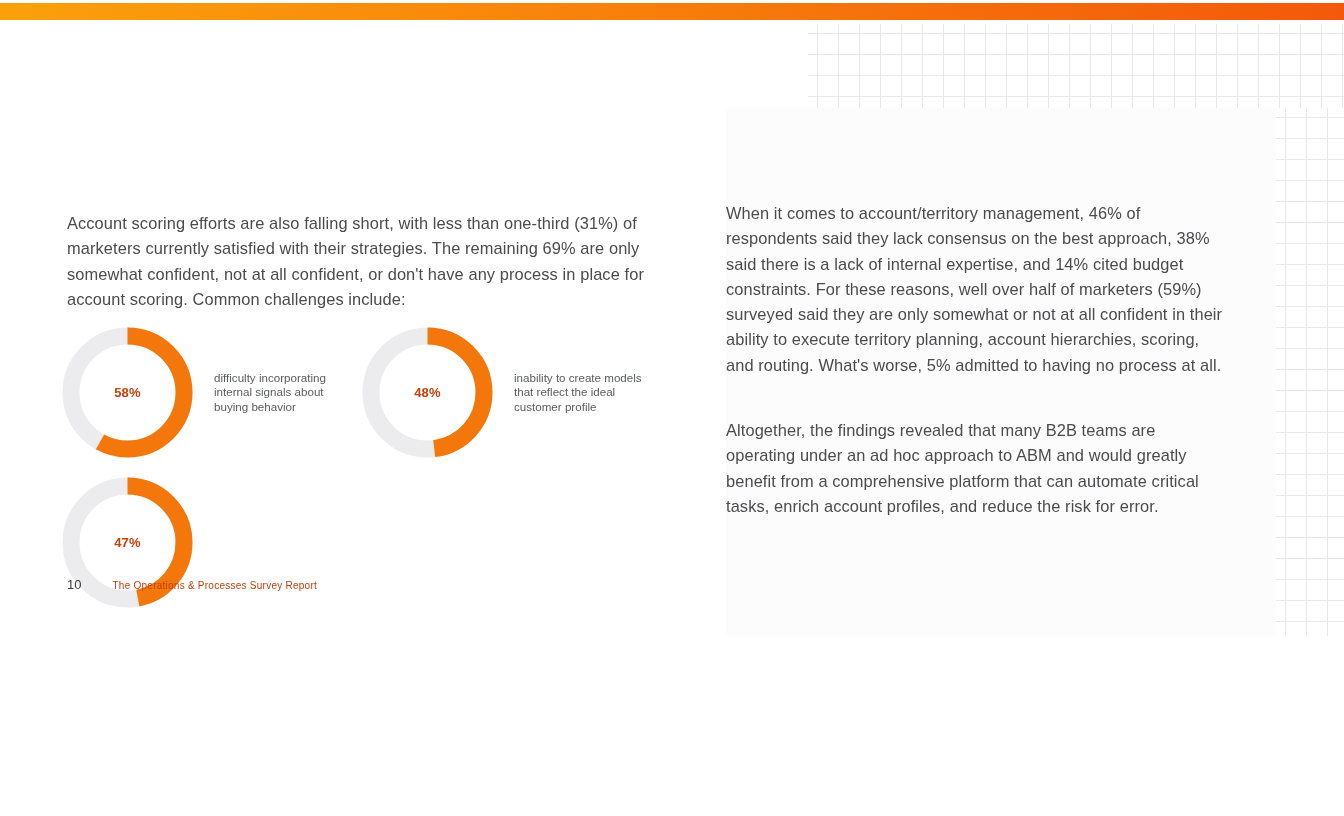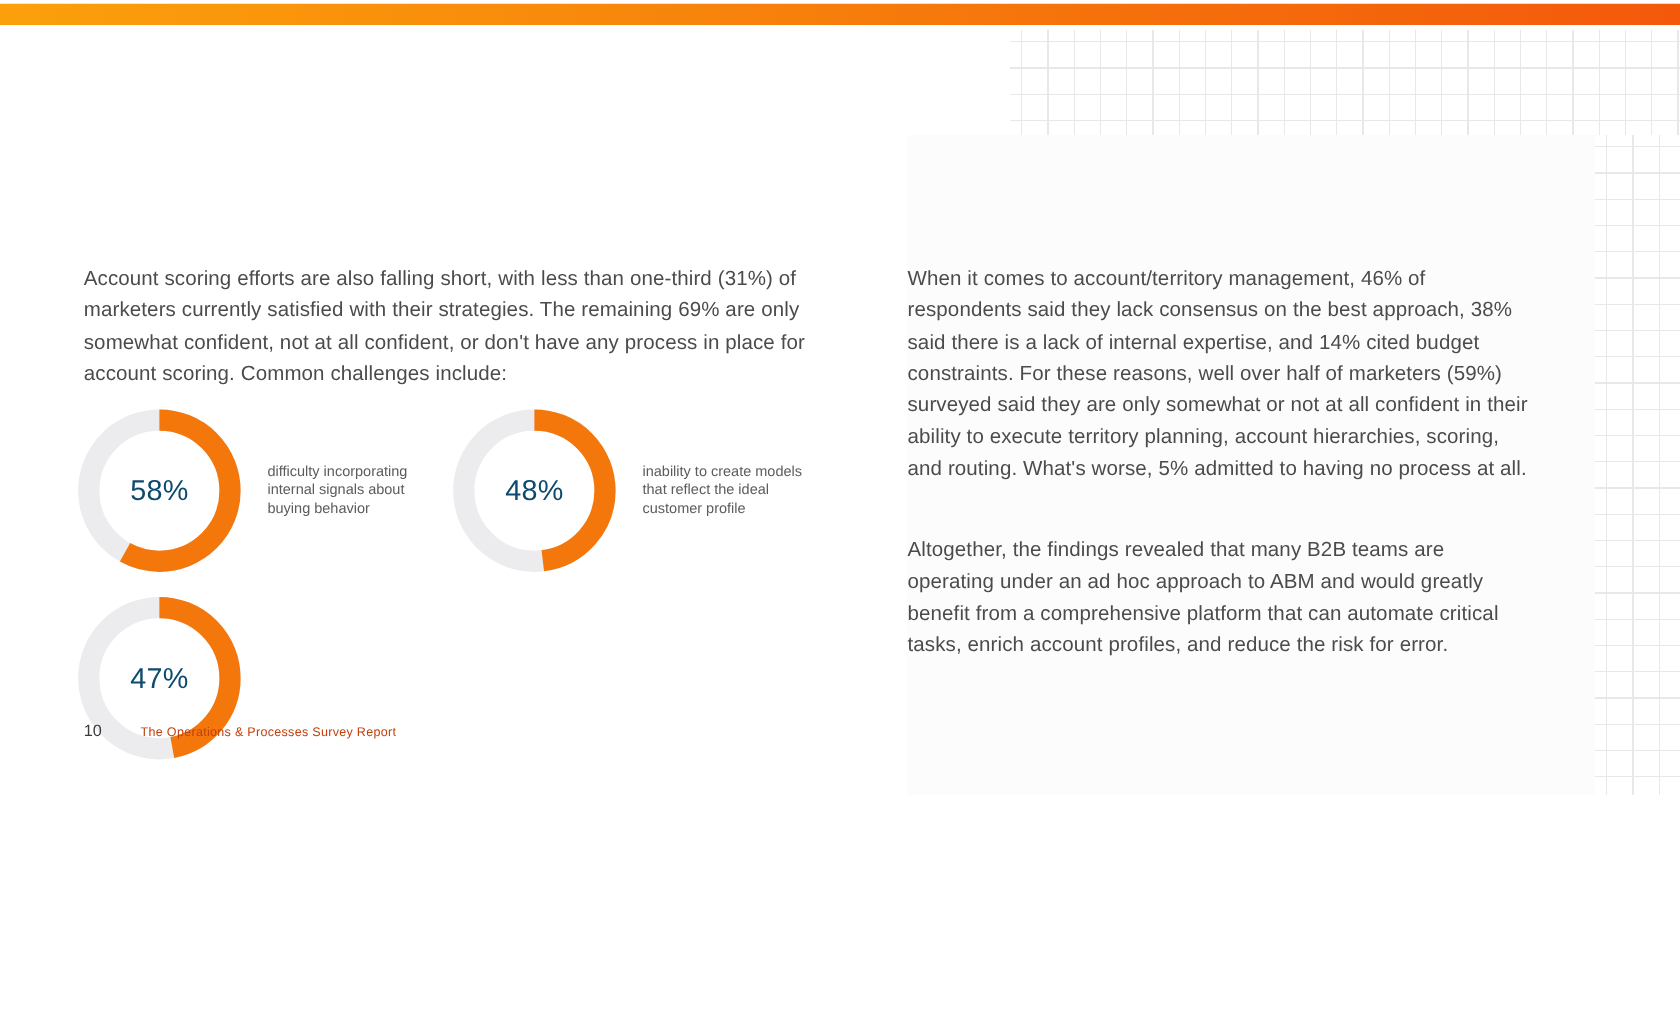--- a/index.html
+++ b/index.html
@@ -89,21 +89,21 @@
   
   .col-left {
     position: absolute;
     left: 67px;
     top: 211px;
     width: 584px;
   }
   .col-right {
     position: absolute;
     left: 726px;
-    top: 211px;
+    top: 201px;
     width: 500px;
   }
   p.copy {
     margin: 0;
     font-size: 16.4px;
     line-height: 25.3px;
     color: #4B4B4D;
     letter-spacing: 0.1px;
   }
   p.copy + p.copy {
@@ -143,23 +143,23 @@
   }
   .donut-value {
     position: absolute;
     left: 0;
     top: 0;
     width: 135px;
     height: 135px;
     display: flex;
     align-items: center;
     justify-content: center;
-    font-size: 23px;
-    font-weight: normal;
-    color: #0c4a6e;
+    font-size: 13px;
+    font-weight: bold;
+    color: #c2410c;
     letter-spacing: 0.2px;
   }
   .donut-label {
     font-size: 11.6px;
     line-height: 14.6px;
     color: #5B5C5E;
     margin-left: 19px;
     max-width: 150px;
   }
 

